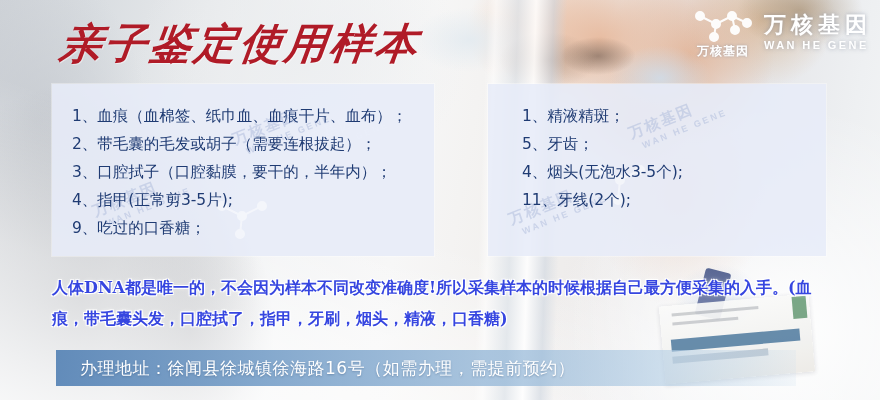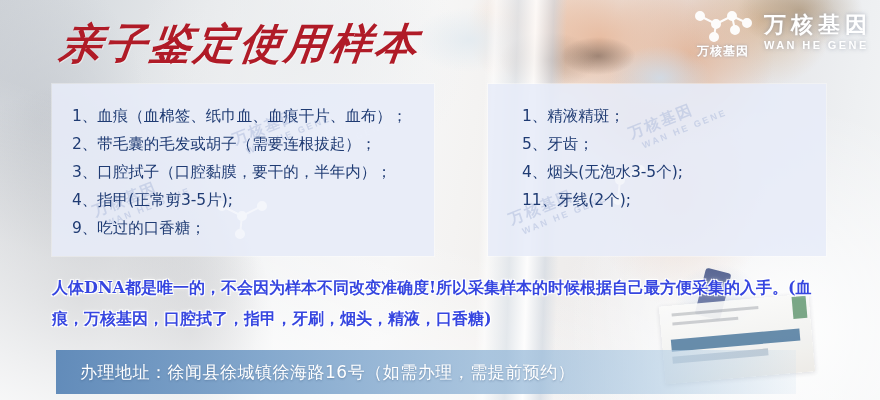--- a/index.html
+++ b/index.html
@@ -194,21 +194,21 @@
       -1px -1px 0 rgba(255,255,255,0.95),
        1px -1px 0 rgba(255,255,255,0.95),
       -1px  1px 0 rgba(255,255,255,0.95),
        1px  1px 0 rgba(255,255,255,0.95),
        0    0   4px rgba(255,255,255,0.9);
   }
 
   
   #address-banner {
     position: absolute;
-    left: 56px; top: 350px; width: 740px; height: 44px;
+    left: 56px; top: 350px; width: 740px; height: 36px;
     background: linear-gradient(90deg,
       rgba(86,131,181,0.92) 0%,
       rgba(116,157,199,0.88) 28%,
       rgba(150,184,216,0.80) 58%,
       rgba(178,205,228,0.62) 82%,
       rgba(200,220,238,0.18) 100%);
     display: flex;
     align-items: center;
   }
   #address-banner .addr-text {
@@ -323,19 +323,19 @@
       </g>
     </svg>
     <ul>
       <li>1、精液精斑；</li>
       <li>5、牙齿；</li>
       <li>4、烟头(无泡水3-5个);</li>
       <li>11、牙线(2个);</li>
     </ul>
   </div>
 
-  <div id="note">人体DNA都是唯一的，不会因为样本不同改变准确度!所以采集样本的时候根据自己最方便采集的入手。(血痕，万核基因，口腔拭了，指甲，牙刷，烟头，精液，口香糖)</div>
+  <div id="note">人体DNA都是唯一的，不会因为样本不同改变准确度!所以采集样本的时候根据自己最方便采集的入手。(血痕，带毛囊头发，口腔拭了，指甲，牙刷，烟头，精液，口香糖)</div>
 
   <div id="address-banner">
     <span class="addr-text">办理地址：徐闻县徐城镇徐海路16号（如需办理，需提前预约）</span>
   </div>
 
 </div>
 
 </body></html>

